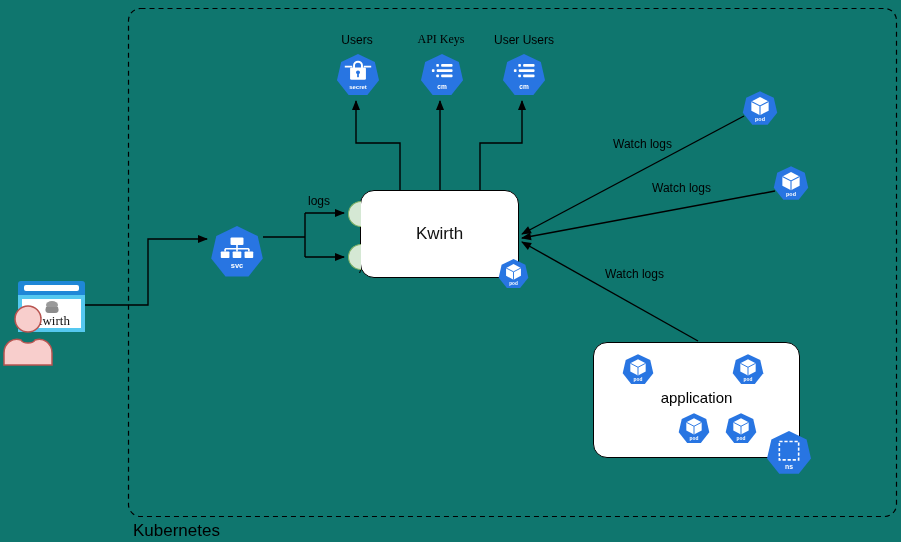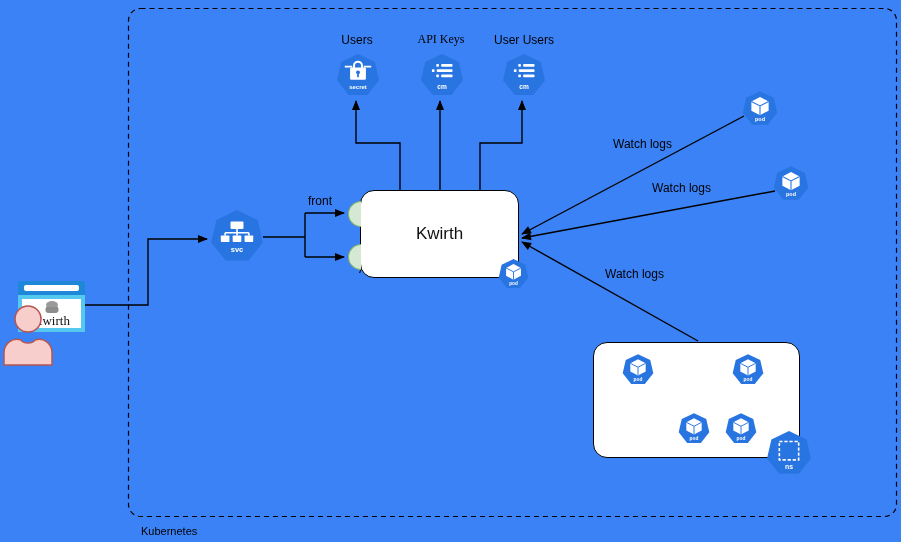--- a/index.html
+++ b/index.html
@@ -1,17 +1,17 @@
 <!DOCTYPE html>
 <html><head>
 <meta charset="utf-8">
 <style>
   html,body{margin:0;padding:0;background:#ffffff;}
   #canvas{
-    position:relative;width:901px;height:542px;background:#3b82f6;overflow:hidden;
+    position:relative;width:901px;height:542px;background:#0f766e;overflow:hidden;
     font-family:"Liberation Sans", sans-serif;color:#000;
   }
   .abs{position:absolute;}
   .lbl{position:absolute;font-size:12px;line-height:14px;color:#000;white-space:nowrap;}
   .lbl.center{text-align:center;}
   svg{display:block;}
   
   .node-box{
     position:absolute;background:#fff;border:1.5px solid #000;border-radius:14px;
     display:flex;align-items:center;justify-content:center;box-sizing:border-box;
@@ -31,21 +31,21 @@
   
   #browser{left:18px;top:281px;width:67px;height:51px;z-index:3;}
   #browser .bar{height:14px;background:#1f87d7;border-radius:3px 3px 0 0;position:relative;}
   #browser .addr{position:absolute;left:6px;right:6px;top:4px;height:6px;background:#fff;border-radius:2px;}
   #browser .body{height:37px;background:#55c8f0;box-sizing:border-box;padding:4px;}
   #browser .content{position:relative;background:#fff;width:100%;height:100%;overflow:hidden;}
   #browser .logo{position:absolute;left:50%;top:1px;transform:translateX(-50%);}
   #browser .logo-text{position:absolute;left:0;right:0;bottom:-1px;text-align:center;
      font-family:"Liberation Serif", serif;font-size:13px;color:#111;}
   #person{left:2px;top:304px;width:52px;height:62px;z-index:4;}
-  #kube-label{left:141px;top:524px;font-size:11px;}
+  #kube-label{left:133px;top:524px;font-size:17px;}
 </style>
 </head>
 <body>
 
 <div id="canvas">
 
   <svg class="abs" style="left:0;top:0;z-index:1;" width="901" height="542" viewBox="0 0 901 542">
     <defs>
       <marker id="arr" markerWidth="12" markerHeight="10" refX="10" refY="5" orient="auto" markerUnits="userSpaceOnUse">
         <path d="M1,1 L11,5 L1,9 Z" fill="#000"></path>
@@ -106,33 +106,33 @@
           <rect x="48" y="25" width="26" height="6" rx="2"></rect>
         <rect x="27" y="37" width="6" height="6" rx="1.5"></rect>
           <rect x="38" y="37" width="36" height="6" rx="2"></rect>
         <rect x="37" y="49" width="6" height="6" rx="1.5"></rect>
           <rect x="48" y="49" width="26" height="6" rx="2"></rect>
       </g>
       <text x="50" y="81" text-anchor="middle" fill="#fff" font-size="15" font-weight="bold" font-family="Liberation Sans, sans-serif">cm</text>
     </svg>
   </div>
 
-  <div class="k8s" style="left:210px;top:208px;">
+  <div class="k8s" style="left:210px;top:224px;">
     <svg width="54" height="56" viewBox="0 0 100 100">
       <polygon points="50,2 88.3,20.4 97.8,61.9 71.3,95.2 28.7,95.2 2.2,61.9 11.7,20.4" fill="#2875e2"></polygon>
       <rect x="38" y="23" width="24" height="14" rx="2" fill="#fff"></rect>
       <path d="M50,37 V44 M28,44 H72 M28,44 V49 M50,44 V49 M72,44 V49" stroke="#fff" stroke-width="3" fill="none"></path>
       <rect x="20" y="49" width="16" height="12" rx="1.5" fill="#fff"></rect>
       <rect x="42" y="49" width="16" height="12" rx="1.5" fill="#fff"></rect>
       <rect x="64" y="49" width="16" height="12" rx="1.5" fill="#fff"></rect>
       <text x="50" y="80" text-anchor="middle" fill="#fff" font-size="14" font-weight="bold" font-family="Liberation Sans, sans-serif">svc</text>
     </svg>
   </div>
 
-  <div class="lbl" style="left:308px;top:194px;">front</div>
+  <div class="lbl" style="left:308px;top:194px;">logs</div>
   <div class="lbl" style="left:312px;top:262px;margin-left:47px;">API</div>
 
   <div id="kwirth-box" class="node-box">
     <div class="port" id="port-front"></div>
     <div class="port" id="port-api"></div>
     <span class="title">Kwirth</span>
   </div>
 
   <div class="k8s" style="left:498px;top:258px;z-index:5;">
     <svg width="31" height="32" viewBox="0 0 100 100">
@@ -158,20 +158,21 @@
       <path d="M26,30.5 L50,43 L74,30.5 M50,43 L50,68.5" stroke="#2875e2" stroke-width="3" fill="none"></path>
       <text x="50" y="86" text-anchor="middle" fill="#fff" font-size="15" font-weight="bold" font-family="Liberation Sans, sans-serif">pod</text>
     </svg>
   </div>
 
   <div class="lbl" style="left:613px;top:137px;">Watch logs</div>
   <div class="lbl" style="left:652px;top:181px;">Watch logs</div>
   <div class="lbl" style="left:605px;top:267px;">Watch logs</div>
 
   <div id="app-box" class="node-box"></div>
+  <div id="app-label" class="lbl">application</div>
 
   <div class="k8s" style="left:622px;top:353px;">
     <svg width="32" height="33" viewBox="0 0 100 100">
       <polygon points="50,2 88.3,20.4 97.8,61.9 71.3,95.2 28.7,95.2 2.2,61.9 11.7,20.4" fill="#2875e2"></polygon>
       <polygon points="50,18 74,30.5 74,56 50,68.5 26,56 26,30.5" fill="#fff"></polygon>
       <path d="M26,30.5 L50,43 L74,30.5 M50,43 L50,68.5" stroke="#2875e2" stroke-width="3" fill="none"></path>
       <text x="50" y="86" text-anchor="middle" fill="#fff" font-size="15" font-weight="bold" font-family="Liberation Sans, sans-serif">pod</text>
     </svg>
   </div>
   <div class="k8s" style="left:732px;top:353px;">

